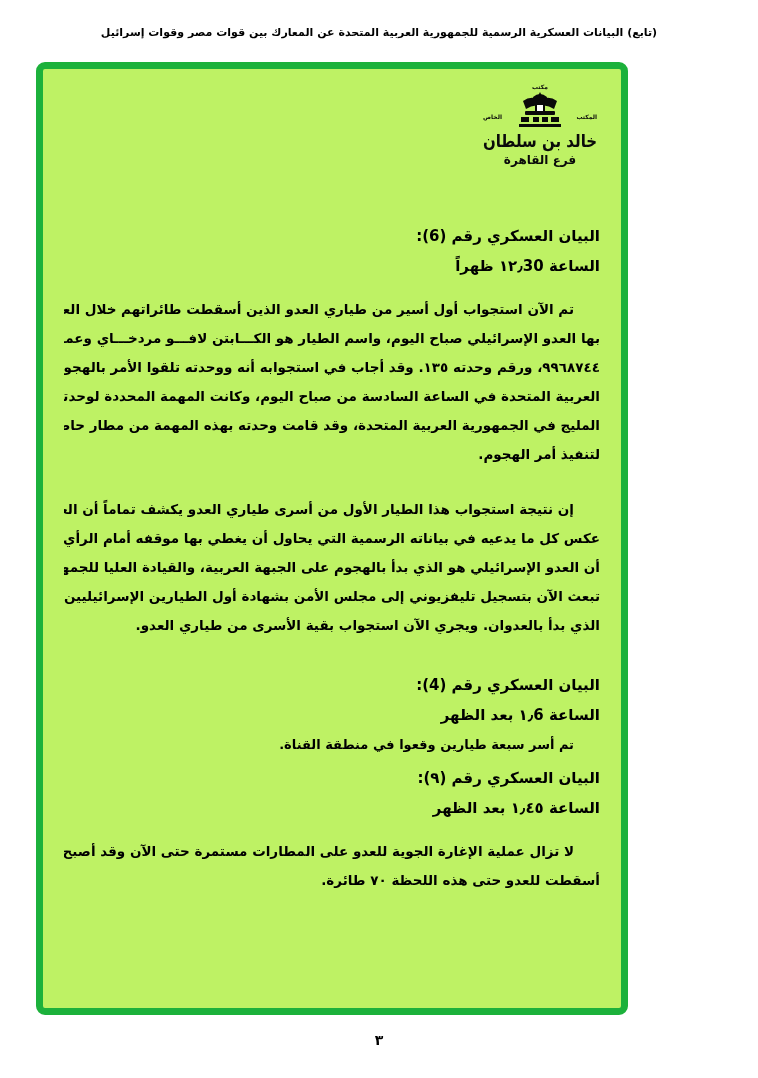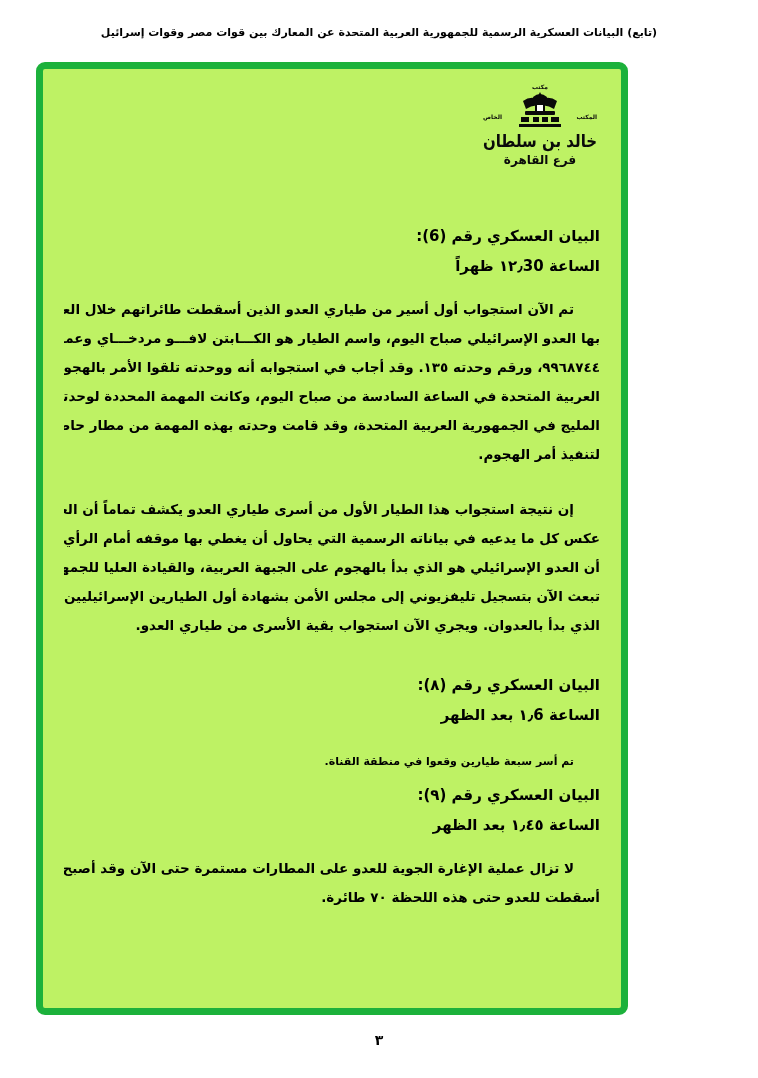--- a/index.html
+++ b/index.html
@@ -115,22 +115,21 @@
   }
   .pline.first { text-indent: 26px; }
   .pline.last {
     text-align-last: right;
     white-space: normal;
   }
   .para-gap { margin-top: 26px; }
   .sec-gap  { margin-top: 30px; }
   .sec-gap-sm { margin-top: 4px; }
   .single-line {
-    margin-top: 17px;
-    font-size: 11px;
+    font-size: 13px;
     line-height: 29px;
     text-indent: 26px;
     text-align: right;
   }
   .pagenum {
     position: absolute;
     top: 1032px;
     left: 0;
     width: 100%;
     text-align: center;
@@ -190,21 +189,21 @@
       </div>
 
       <div class="para para-gap">
         <div class="pline first">إن نتيجة استجواب هذا الطيار الأول من أسرى طياري العدو يكشف تماماً أن العدو الإسرائيلي علـــى</div>
         <div class="pline">عكس كل ما يدعيه في بياناته الرسمية التي يحاول أن يغطي بها موقفه أمام الرأي العامّ العالمي ويظهر تماماً</div>
         <div class="pline">أن العدو الإسرائيلي هو الذي بدأ بالهجوم على الجبهة العربية، والقيادة العليا للجمهورية العربيـــة المتحـــدة</div>
         <div class="pline">تبعث الآن بتسجيل تليفزيوني إلى مجلس الأمن بشهادة أول الطيارين الإسرائيليين، لكي يعرف العالم كله مـــن</div>
         <div class="pline last">الذي بدأ بالعدوان. ويجري الآن استجواب بقية الأسرى من طياري العدو.</div>
       </div>
 
-      <div class="sec-title sec-gap">البيان العسكري رقم (٨):</div>
+      <div class="sec-title sec-gap">البيان العسكري رقم (4):</div>
       <div class="sec-time">الساعة ١٫6 بعد الظهر</div>
       <div class="single-line">تم أسر سبعة طيارين وقعوا في منطقة القناة.</div>
 
       <div class="sec-title sec-gap-sm">البيان العسكري رقم (٩):</div>
       <div class="sec-time">الساعة ١٫٤٥ بعد الظهر</div>
 
       <div class="para">
         <div class="pline first">لا تزال عملية الإغارة الجوية للعدو على المطارات مستمرة حتى الآن وقد أصبح عدد الطائرات التـــي</div>
         <div class="pline last">أسقطت للعدو حتى هذه اللحظة ٧٠ طائرة.</div>
       </div>

